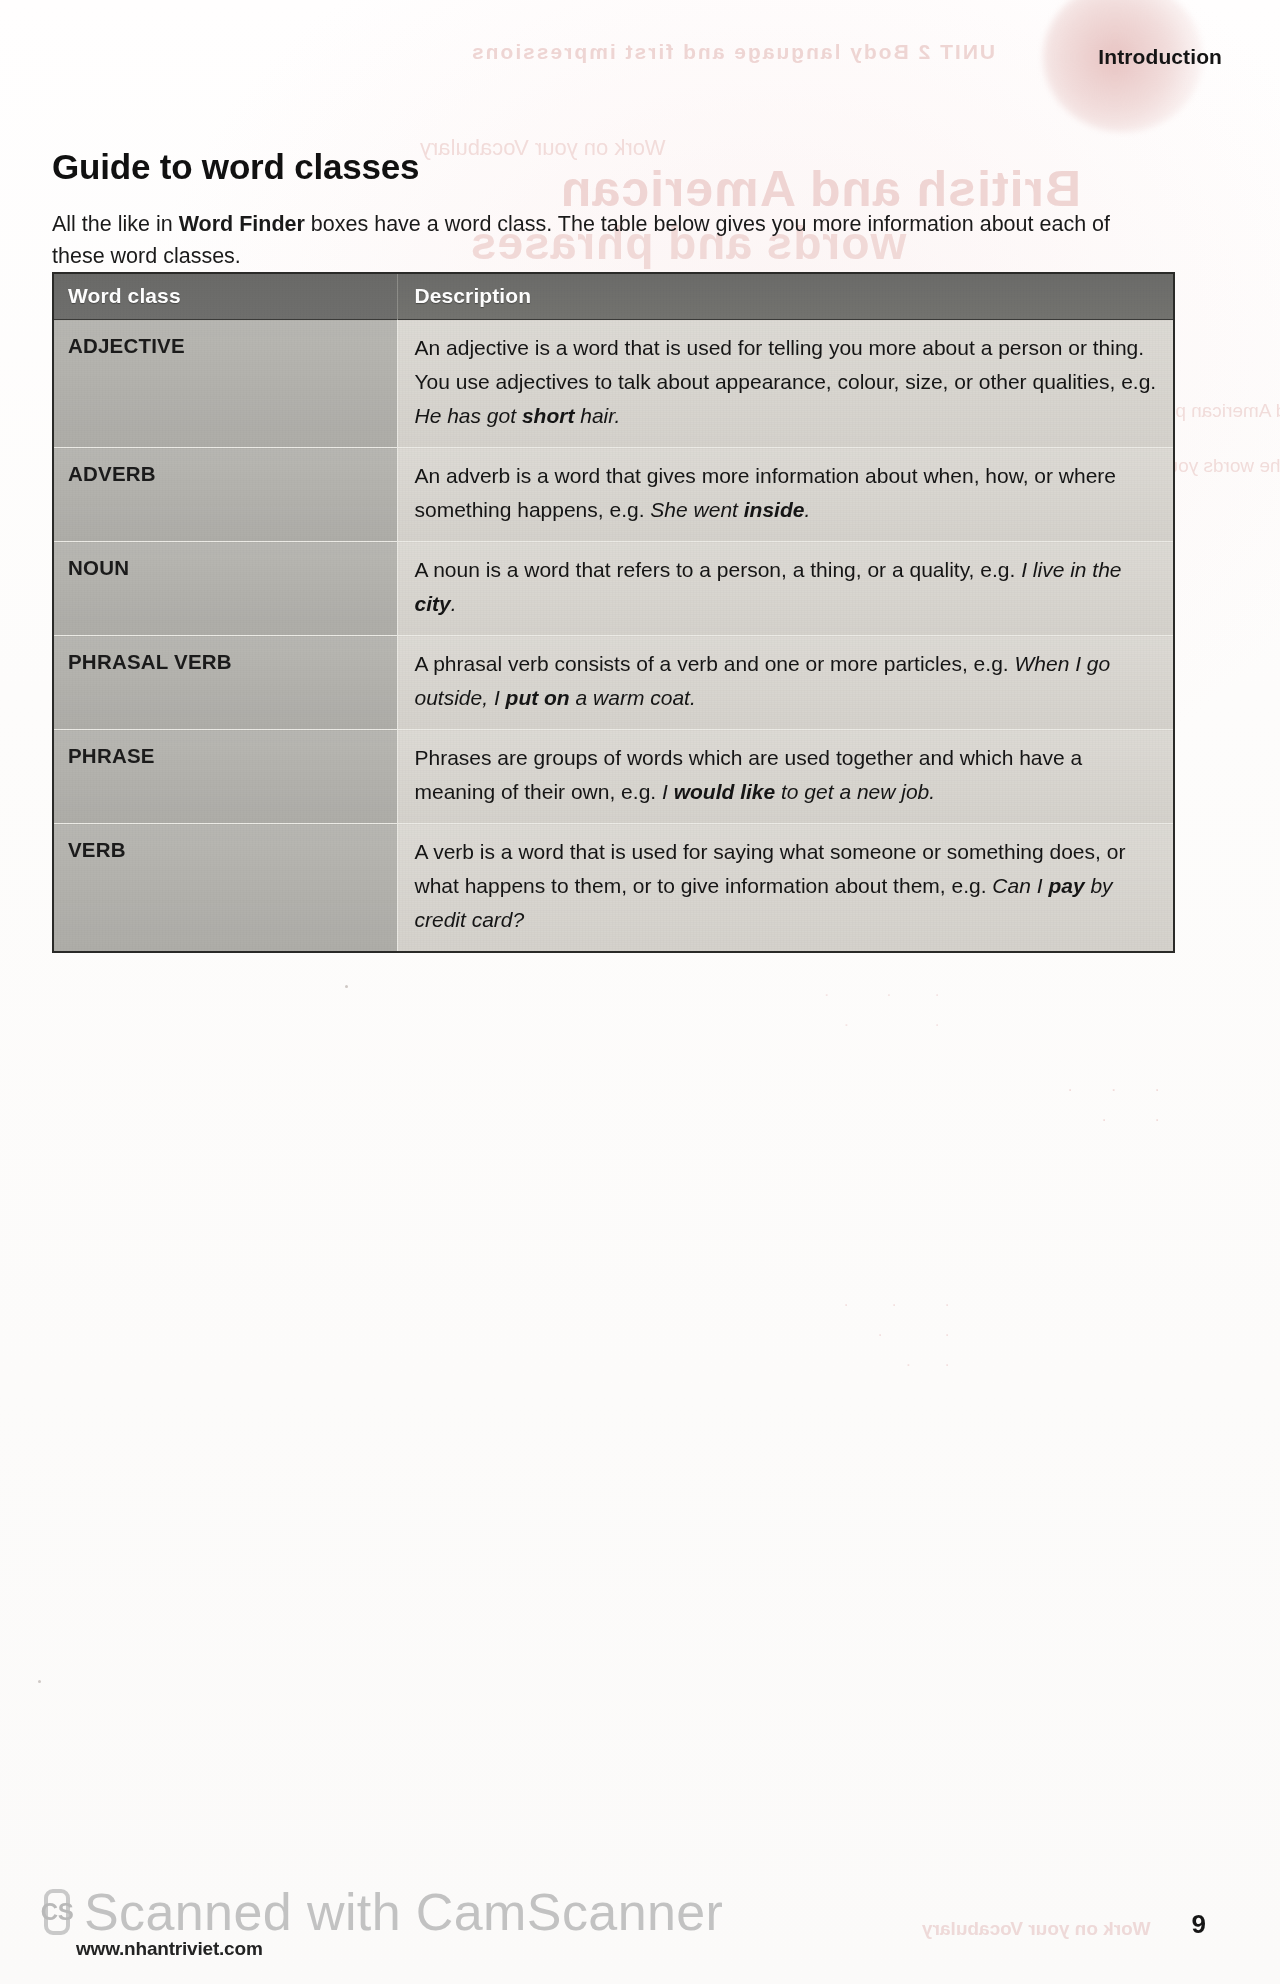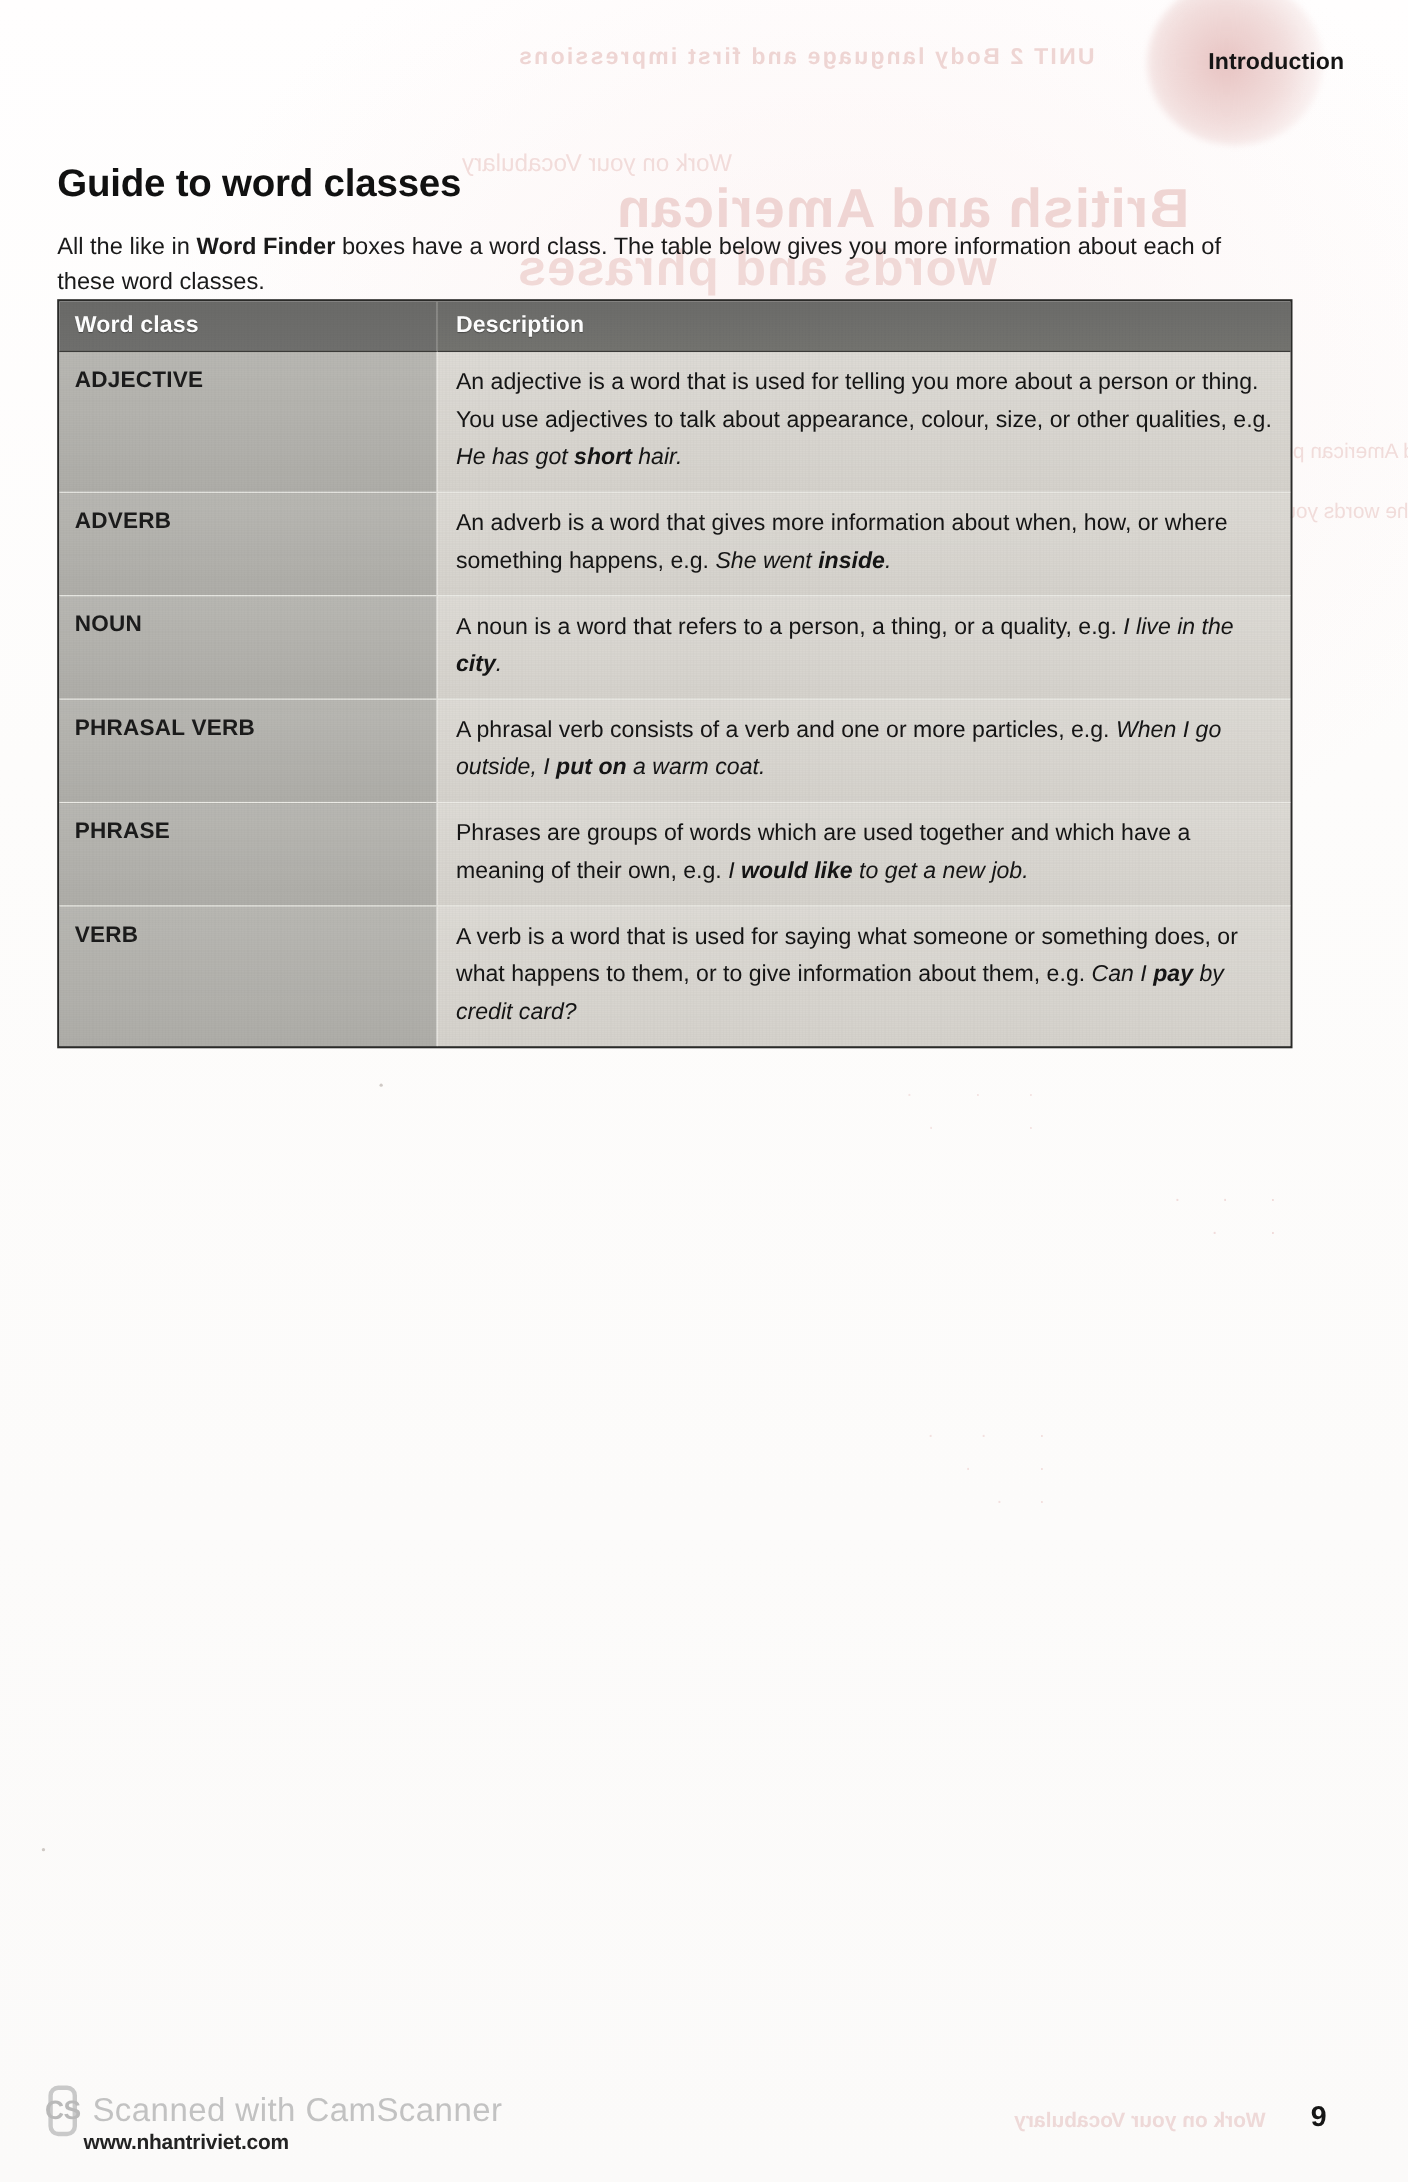--- a/index.html
+++ b/index.html
@@ -221,21 +221,21 @@
     align-items: center;
     justify-content: center;
     font-size: 24px;
     font-weight: bold;
     color: #b9b9b9;
     letter-spacing: -0.5px;
     box-sizing: border-box;
     font-family: "Liberation Sans", sans-serif;
   }
   .cs-text {
-    font-size: 30px;
+    font-size: 52px;
     color: #c2c2c2;
     letter-spacing: 0.4px;
     font-family: "Liberation Sans", sans-serif;
   }
   .site-url {
     position: absolute;
     left: 46px;
     bottom: 24px;
     font-size: 19px;
     font-weight: bold;

